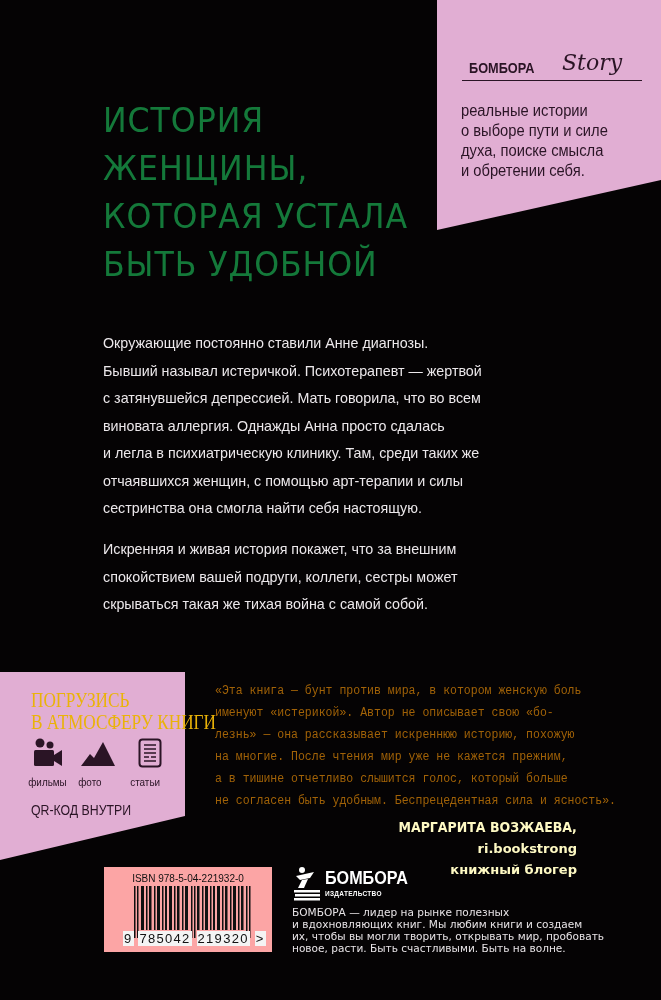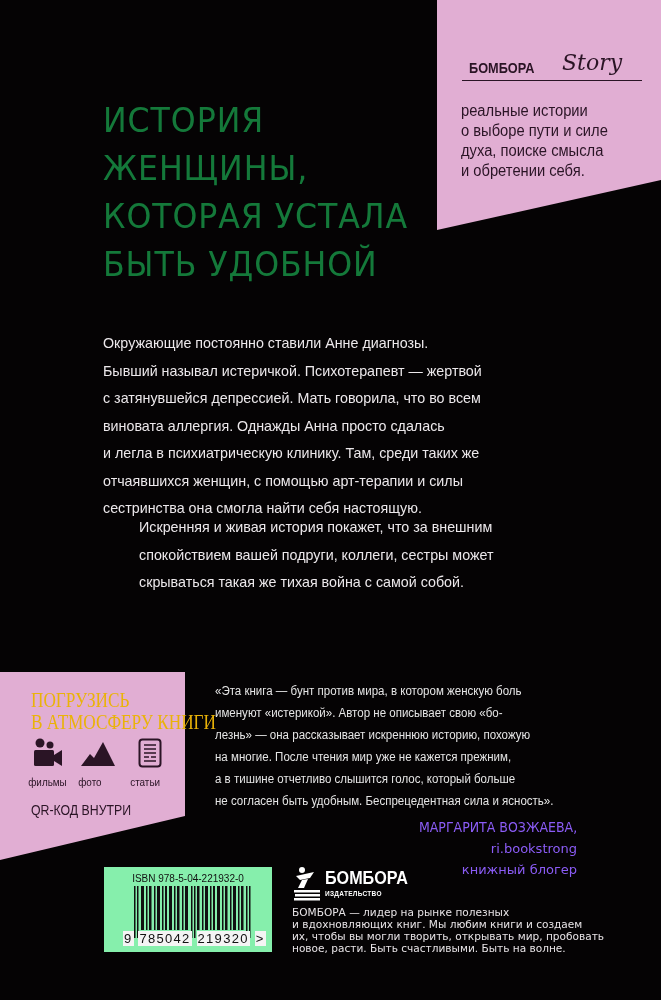--- a/index.html
+++ b/index.html
@@ -35,21 +35,21 @@
     font-family: "DejaVu Sans", sans-serif; font-weight: 200; font-size: 34px; line-height: 48px; letter-spacing: 1px;
   }
   .title div { white-space: nowrap; transform: scaleX(0.93); transform-origin: left; font-weight: normal; -webkit-text-stroke: 0; opacity: 0.95; }
 
   .body-para {
     position: absolute; left: 103px; width: 450px;
     font-family: Liberation Sans, sans-serif; font-size: 14.5px; line-height: 27.5px; color: #ece8eb;
   }
   .body-para div { white-space: nowrap; transform: scaleX(0.985); transform-origin: left; }
   .para1 { top: 330px; }
-  .para2 { top: 514px; margin-left: 36px; }
+  .para2 { top: 536px; }
 
   .panel-left {
     position: absolute; left: 0; top: 672px; width: 185px; height: 190px;
     background: #e1aed3;
     clip-path: polygon(0 0, 100% 0, 100% 144px, 0 188px);
   }
   .qr-head {
     position: absolute; left: 31px; top: 689px; font-family: Liberation Serif, serif;
     font-size: 21px; line-height: 22px; color: #eab308;
   }
@@ -57,32 +57,32 @@
   .qr-icons { position: absolute; left: 26px; top: 738px; width: 150px; height: 60px; }
   .qr-icon { position: absolute; top: 0; width: 44px; text-align: left; }
   .qr-icon svg { display: block; margin: 0 auto; }
   .qr-icon .lbl { font-family: "Liberation Sans", sans-serif; font-size: 11px; color: #2a1425; margin-top: 8px; transform: scaleX(0.9); }
   .qr-foot {
     position: absolute; left: 31px; top: 801px; font-family: "Liberation Sans", sans-serif;
     font-size: 15px; color: #2a1425; white-space: nowrap; transform: scaleX(0.82); transform-origin: left;
   }
 
   .quote {
-    position: absolute; left: 215px; top: 680px; font-family: Liberation Sans, sans-serif;
-    font-size: 12px; line-height: 22px; color: #e5e5e5;
+    position: absolute; left: 215px; top: 680px; font-family: Liberation Mono, monospace;
+    font-size: 12px; line-height: 22px; color: #a16207;
   }
   .quote div { white-space: nowrap; transform: scaleX(0.96); transform-origin: left; }
   .author {
     position: absolute; right: 84px; top: 817px; text-align: right;
-    font-family: "DejaVu Sans", sans-serif; font-size: 13px; line-height: 21px; color: #8b5cf6;
+    font-family: "DejaVu Sans", sans-serif; font-size: 13px; line-height: 21px; color: #fef9c3; font-weight: bold;
   }
   .author .name { font-size: 13.5px; transform: scaleX(0.93); transform-origin: right; }
 
   .isbn-box {
-    position: absolute; left: 104px; top: 867px; width: 168px; height: 85px; background: #86efac;
+    position: absolute; left: 104px; top: 867px; width: 168px; height: 85px; background: #fca5a5;
   }
   .isbn-top { position: absolute; left: 0; top: 6px; width: 100%; text-align: center;
     font-family: "Liberation Sans", sans-serif; font-size: 10px; color: #111; }
   .barcode { position: absolute; left: 30px; top: 19px; width: 118px; height: 52px; }
   .isbn-bottom { position: absolute; left: 19px; top: 64px; width: 140px;
     font-family: "Liberation Sans", sans-serif; font-size: 13px; color: #111; letter-spacing: 1.3px; white-space: nowrap; }
   .isbn-bottom span { background: #f4f4f4; padding: 0 1px; }
 
   .pub-logo { position: absolute; left: 292px; top: 866px; width: 120px; height: 40px; }
   .pub-name { position: absolute; left: 325px; top: 867px; font-family: "Liberation Sans", sans-serif; font-weight: bold;

